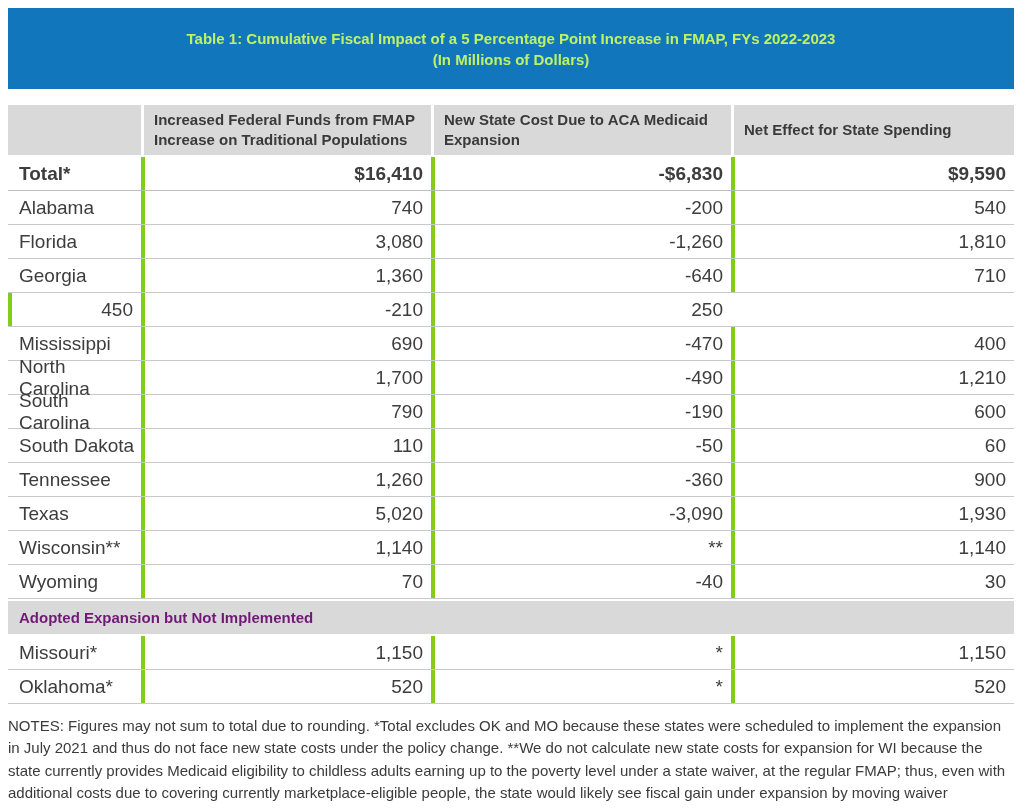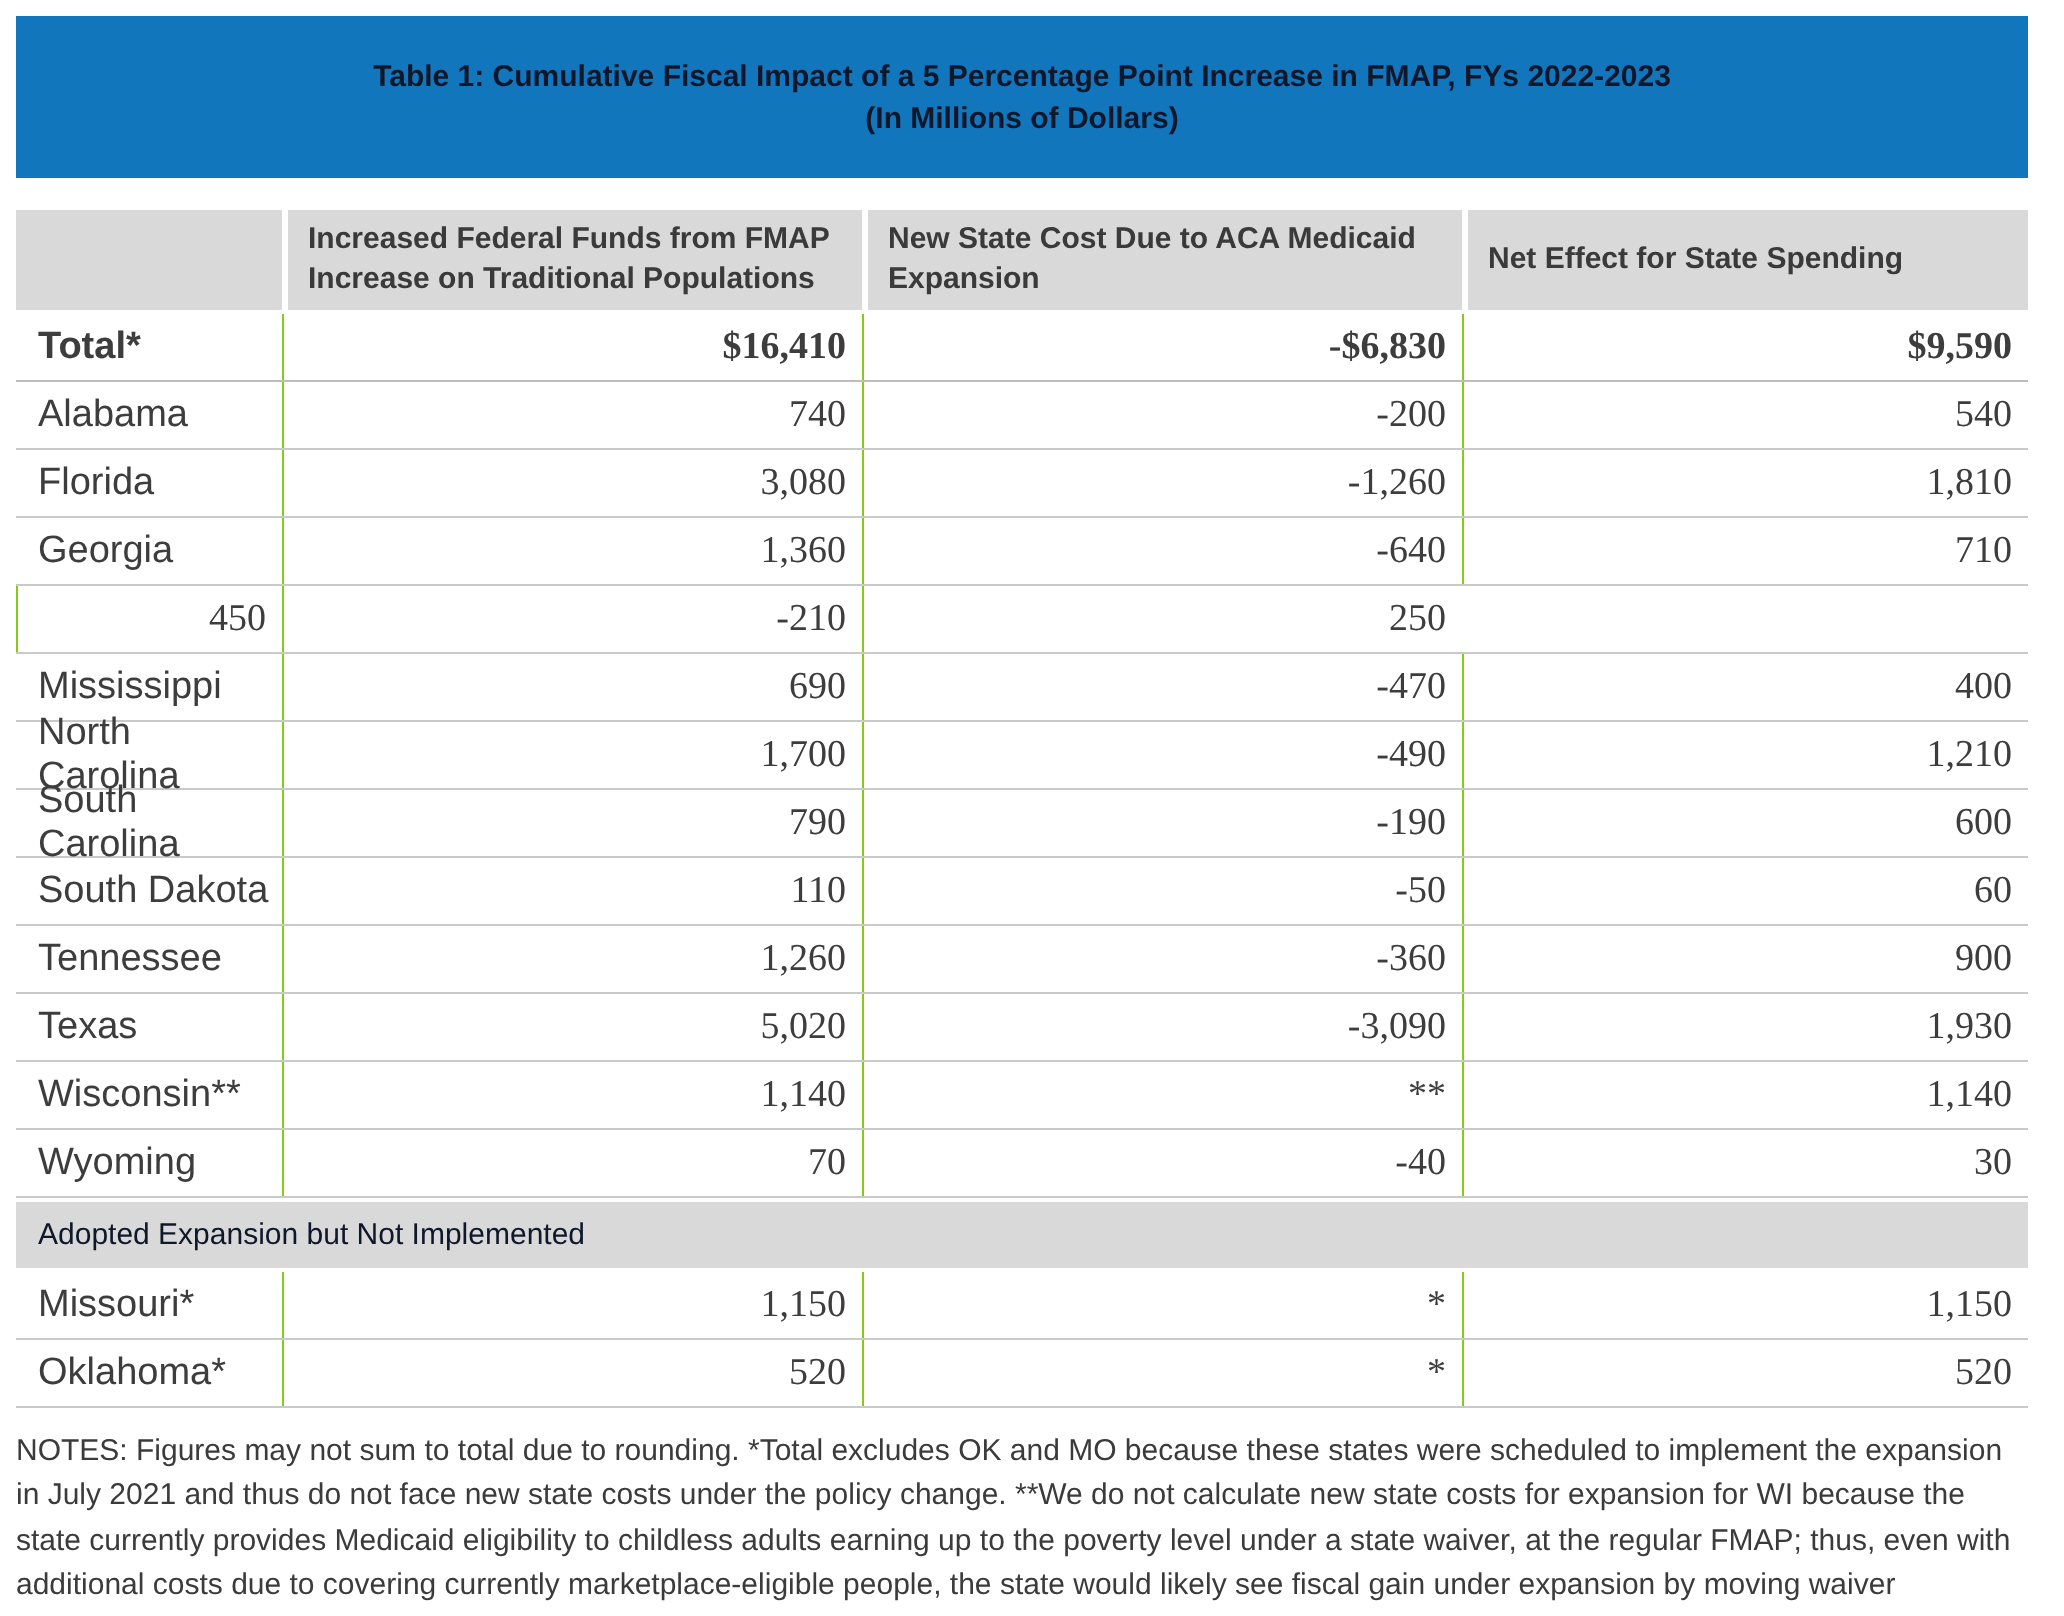--- a/index.html
+++ b/index.html
@@ -12,21 +12,21 @@
     overflow: hidden;
     font-family: "Liberation Sans", "DejaVu Sans", sans-serif;
     color: #3d3d3d;
   }
   .page {
     padding: 8px 18px 0 8px;
     width: 1032px;
   }
   .banner {
     background: #1276bd;
-    color: #0f172a;
+    color: #bef264;
     text-align: center;
     font-weight: bold;
     font-size: 15px;
     line-height: 21px;
     padding: 20px 10px 19px 10px;
   }
   .grid {
     display: grid;
     grid-template-columns: 133px 290px 300px 1fr;
   }
@@ -48,30 +48,29 @@
   .cell {
     height: 33px;
     display: flex;
     align-items: center;
     font-size: 19px;
   }
   .cell.label { padding-left: 11px; }
   .cell.num {
     justify-content: flex-end;
     padding-right: 8px;
-    border-left: 1px solid #84cc16;
-    font-family: Liberation Serif, serif;
+    border-left: 4px solid #84cc16;
   }
   .row.bold .cell { font-weight: bold; }
   .row.bold { border-bottom-color: #bdbdbd; }
   .section-row {
     background: #d9d9d9;
-    font-weight: normal;
+    font-weight: bold;
     font-size: 15px;
-    color: #0f172a;
+    color: #701a75;
     height: 37px;
     display: flex;
     align-items: center;
     padding-left: 11px;
     border-top: 2px solid #ffffff;
     border-bottom: 2px solid #ffffff;
   }
   .notes {
     margin-top: 11px;
     font-size: 15px;

